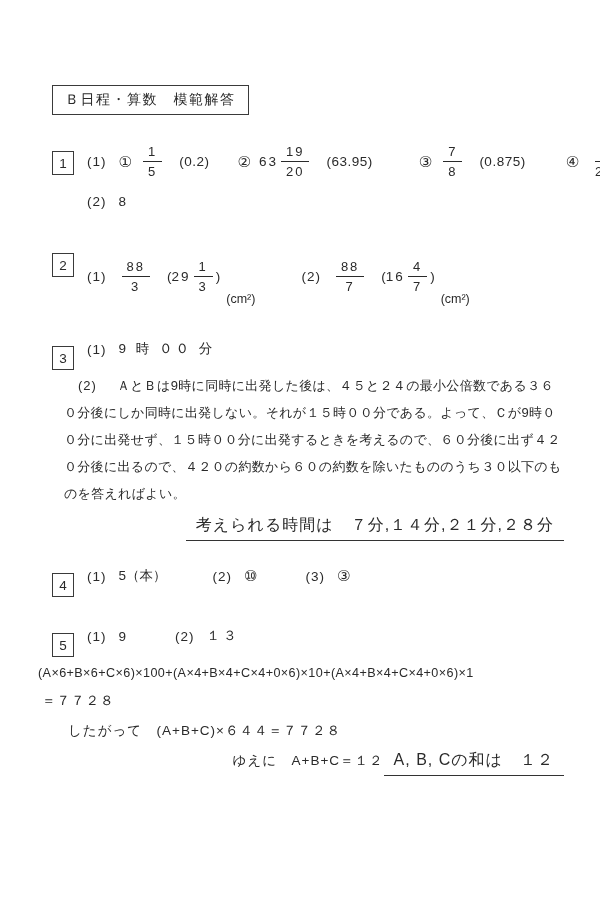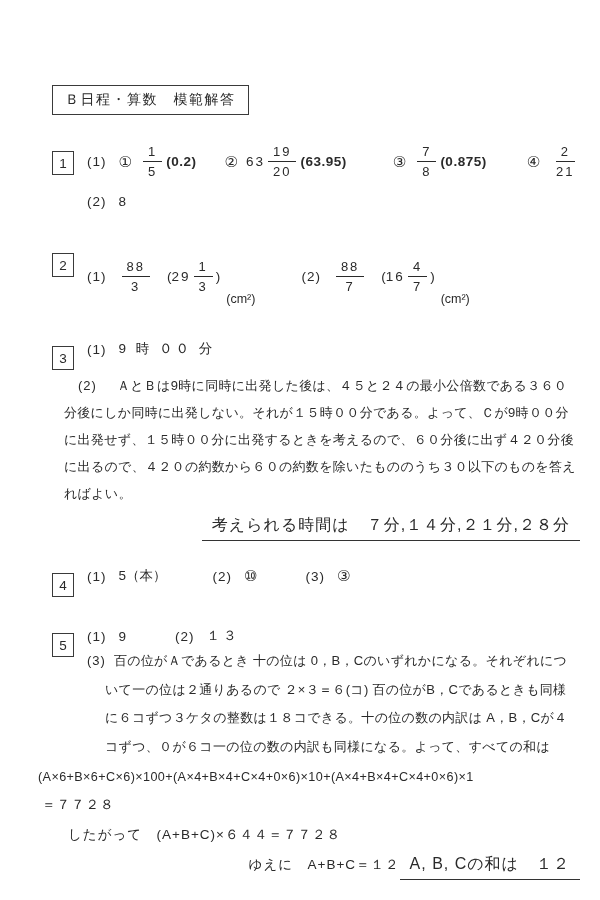--- a/index.html
+++ b/index.html
@@ -2,21 +2,21 @@
 <html><head>
 <meta charset="utf-8">
 <style>
   html,body{margin:0;padding:0;background:#e8e8e8;}
   .page{
     position:relative;
     width:600px;height:900px;
     margin:0 auto;
     background:#ffffff;
     box-sizing:border-box;
-    padding:85px 20px 0 52px;
+    padding:85px 36px 0 52px;
     font-family:"Liberation Sans","DejaVu Sans",sans-serif;
     color:#2a2a2a;
     font-size:13.5px;
     overflow:hidden;
   }
   .header-box{
     display:inline-block;
     border:1.4px solid #3a3a3a;
     padding:5px 12px;
     font-size:14px;
@@ -37,21 +37,21 @@
   .row{display:flex;align-items:center;flex-wrap:nowrap;}
   .lbl{margin-right:12px;letter-spacing:1px;}
   .sp{letter-spacing:3px;}
   .frac{
     display:inline-flex;flex-direction:column;align-items:center;
     vertical-align:middle;line-height:1;font-size:13px;
     margin:0 3px;
   }
   .frac .fnum{padding:0 5px 3px;border-bottom:1.4px solid #2a2a2a;letter-spacing:2px;}
   .frac .fden{padding:3px 5px 0;letter-spacing:2px;}
-  .note{margin-left:1px;letter-spacing:0.5px;font-weight:bold;}
+  .note{margin-left:14px;letter-spacing:0.5px;}
   .unit{margin-left:6px;font-size:12.5px;margin-top:45px;}
   .whole{letter-spacing:2px;}
   .para{
     margin:0;
     line-height:27px;
     letter-spacing:0.3px;
     font-size:13px;
   }
   .p3para{margin-left:12px;text-indent:14px;margin-top:2px;}
   .p3para .lbl{margin-right:20px;}
@@ -216,23 +216,20 @@
   
   <div class="problem mt-p5">
     <span class="pnum">5</span>
     <div class="pbody">
       <div class="row">
         <span class="lbl">(1)</span>
         <span class="sp">9</span>
         <span class="lbl gap-b">(2)</span>
         <span class="sp">１３</span>
       </div>
-      <p class="q3para">
-        <span class="lbl">(3)</span><span>百の位がＡであるとき 十の位は 0，B，Cのいずれかになる。それぞれについて一の位は２通りあるので ２×３＝６(コ) 百の位がB，Cであるときも同様に６コずつ３ケタの整数は１８コできる。十の位の数の内訳は A，B，Cが４コずつ、０が６コ一の位の数の内訳も同様になる。よって、すべての和は</span>
-      </p>
     </div>
   </div>
   <div class="formula">(A×6+B×6+C×6)×100+(A×4+B×4+C×4+0×6)×10+(A×4+B×4+C×4+0×6)×1</div>
   <div class="eqline">＝７７２８</div>
   <div class="eqline2">したがって　(A+B+C)×６４４＝７７２８</div>
   <div class="p5bottom">
     <div class="eqline2">ゆえに　A+B+C＝１２</div>
     <span class="underlined">A, B, Cの和は　１２</span>
   </div>
 

